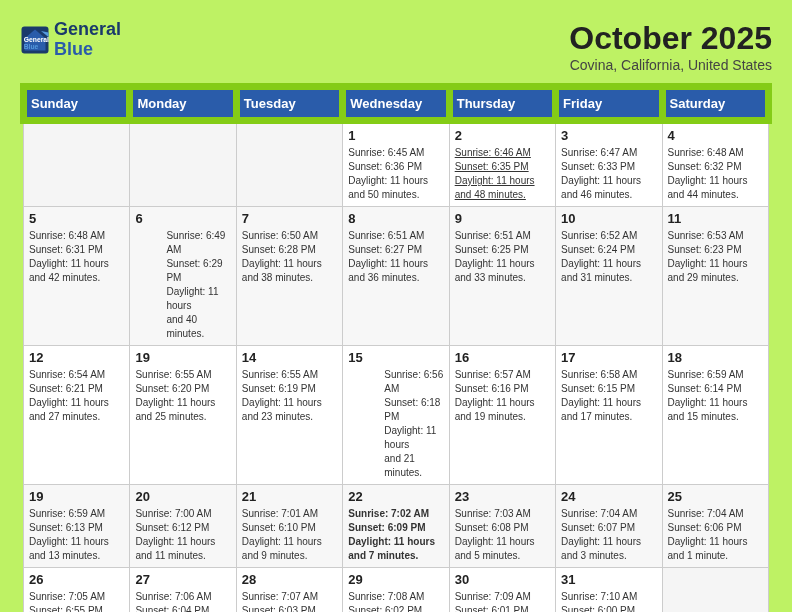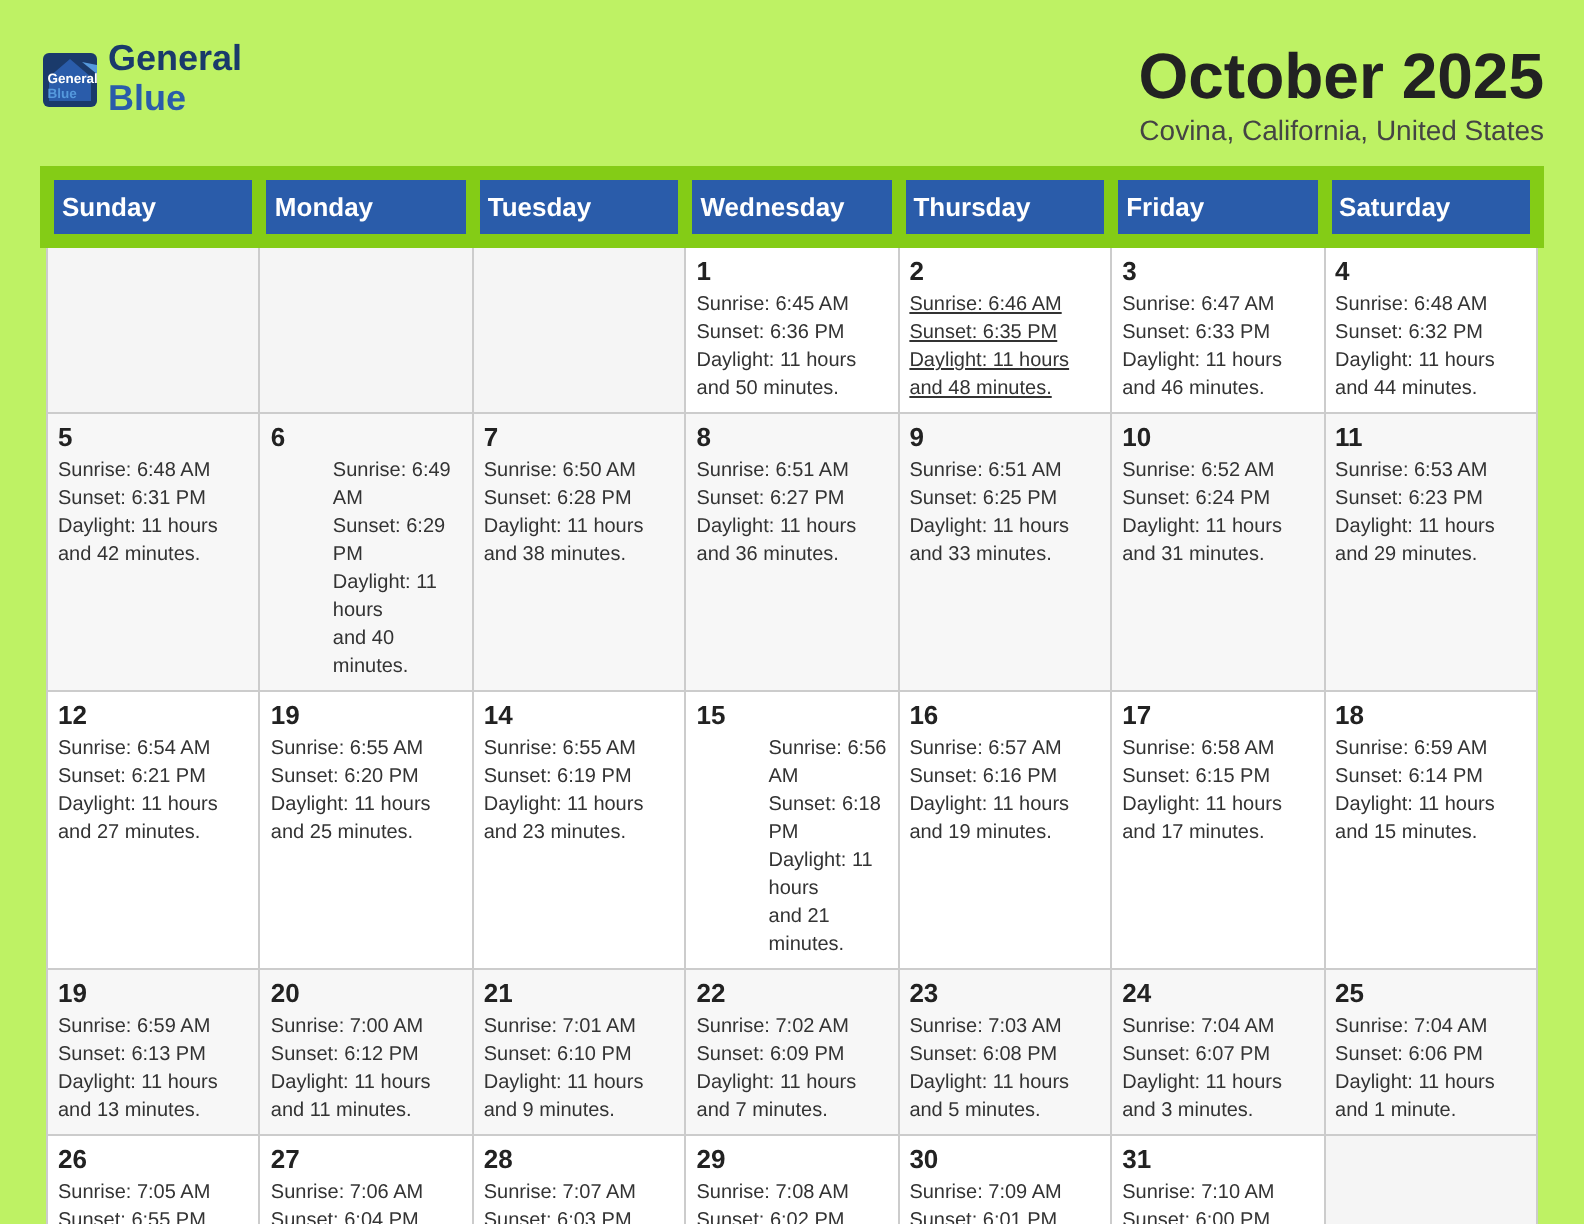--- a/index.html
+++ b/index.html
@@ -290,21 +290,21 @@
           </td>
           <td>
             <span class="day-num">21</span>
             <div class="day-info" style="white-space: pre-line;">Sunrise: 7:01 AM
 Sunset: 6:10 PM
 Daylight: 11 hours
 and 9 minutes.</div>
           </td>
           <td>
             <span class="day-num">22</span>
-            <div class="day-info" style="white-space: pre-line;">Sunrise: 7:02 AM
+            <div class="day-info" style="white-space: pre-line; font-weight: bold;">Sunrise: 7:02 AM
 Sunset: 6:09 PM
 Daylight: 11 hours
 and 7 minutes.</div>
           </td>
           <td>
             <span class="day-num">23</span>
             <div class="day-info" style="white-space: pre-line;">Sunrise: 7:03 AM
 Sunset: 6:08 PM
 Daylight: 11 hours
 and 5 minutes.</div>

